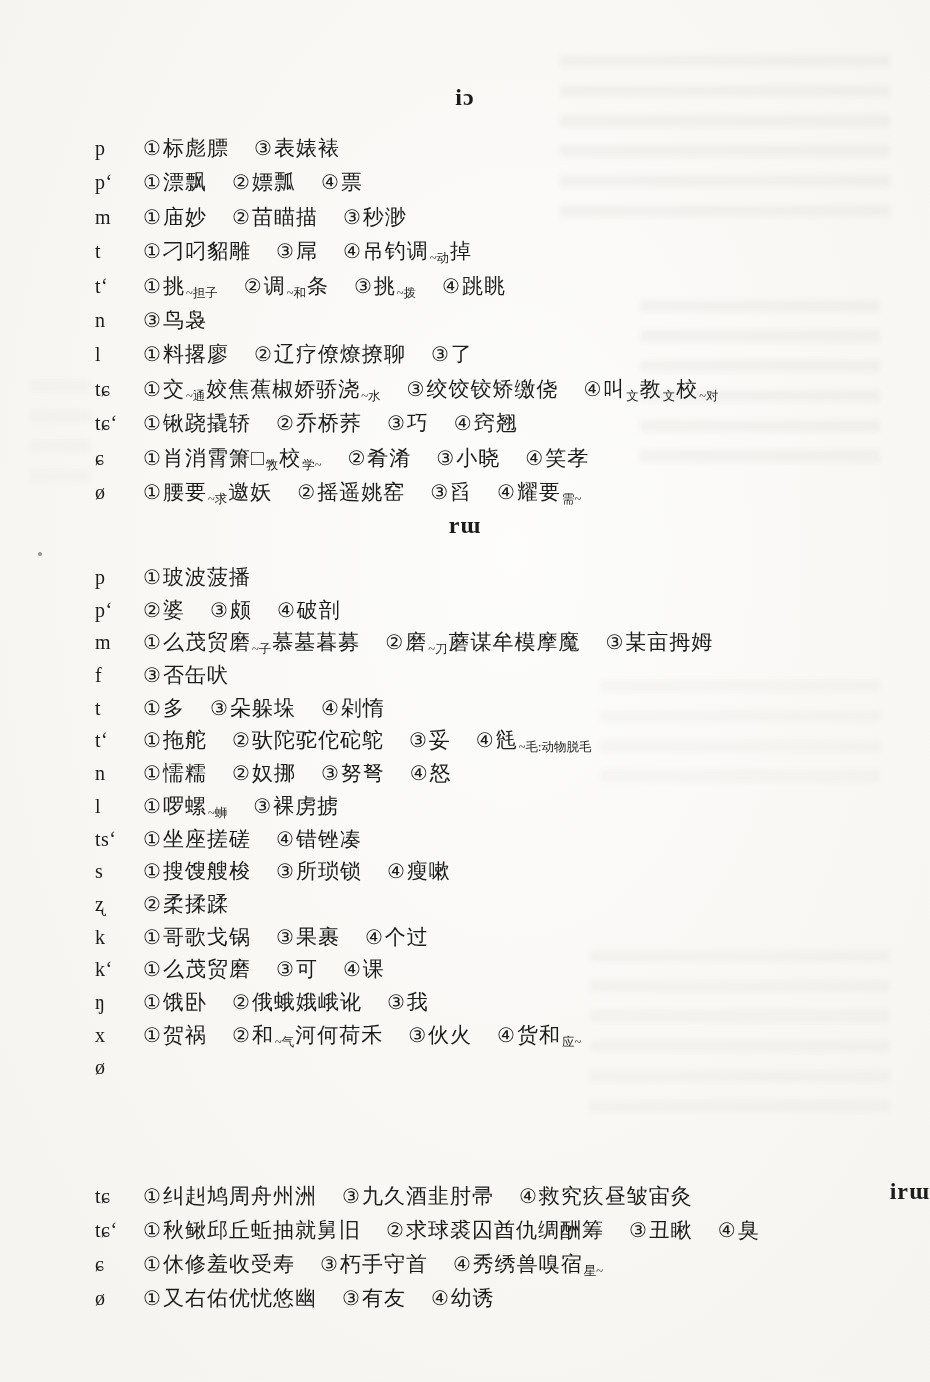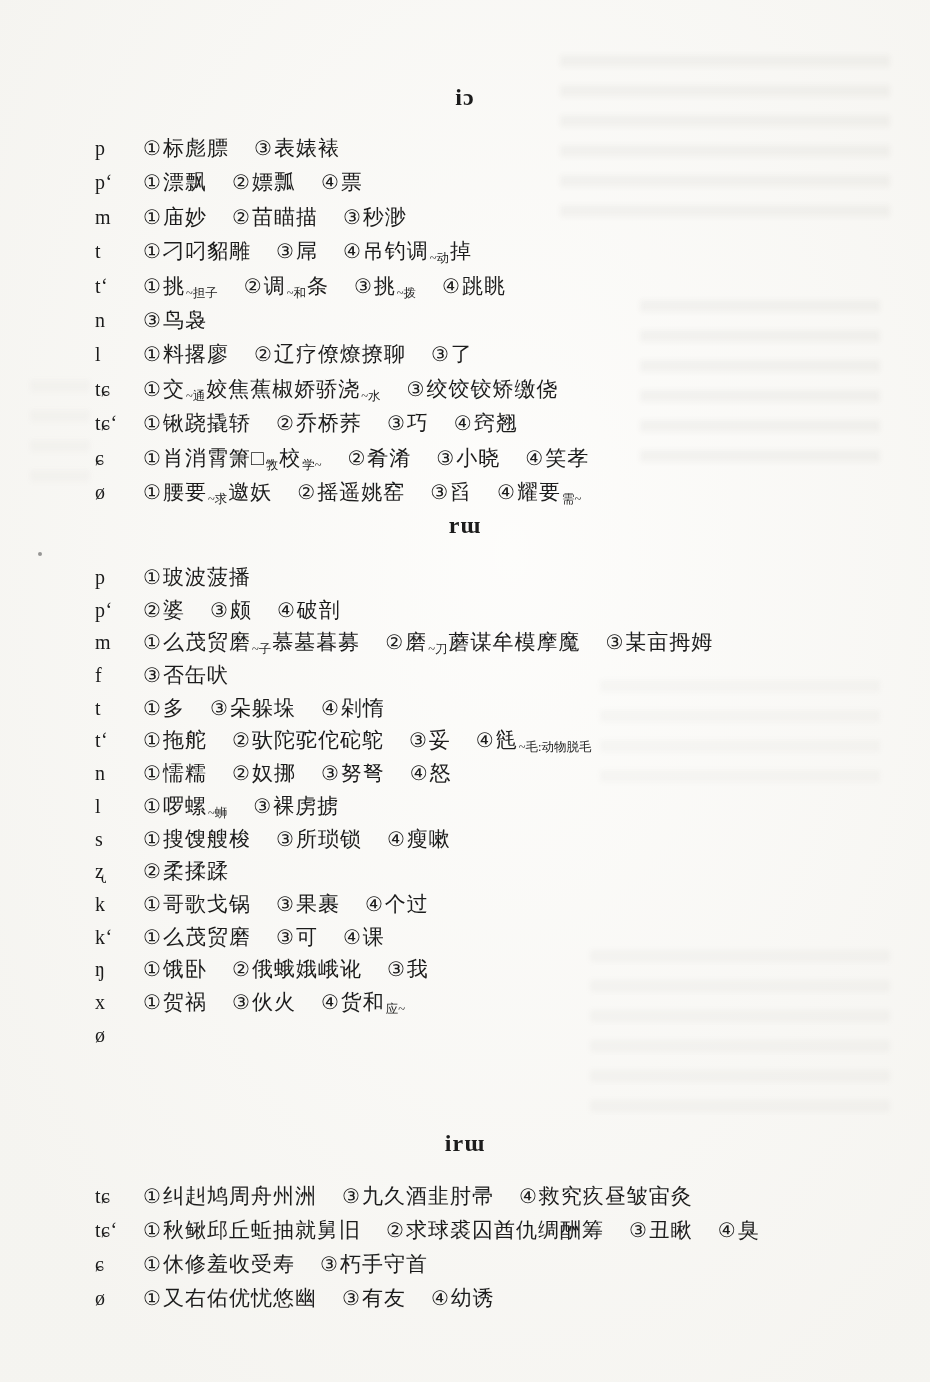--- a/index.html
+++ b/index.html
@@ -107,20 +107,21 @@
       <div class="row" style="height: 34.4px; line-height: 34.4px;">
         <span class="ini">l</span>
         <span class="group"><span class="tone">①</span><span class="chars"><span class="nrm">料撂廖</span></span></span>
         <span class="group"><span class="tone">②</span><span class="chars"><span class="nrm">辽疗僚燎撩聊</span></span></span>
         <span class="group"><span class="tone">③</span><span class="chars"><span class="nrm">了</span></span></span>
       </div>
       <div class="row" style="height: 34.4px; line-height: 34.4px;">
         <span class="ini">tɕ</span>
         <span class="group"><span class="tone">①</span><span class="chars"><span class="nrm">交</span><span class="sub">~通</span><span class="nrm">姣焦蕉椒娇骄浇</span><span class="sub">~水</span></span></span>
         <span class="group"><span class="tone">③</span><span class="chars"><span class="nrm">绞饺铰矫缴侥</span></span></span>
+        <span class="group"><span class="tone">④</span><span class="chars"><span class="nrm">叫</span><span class="sub">文</span><span class="nrm">教</span><span class="sub">文</span><span class="nrm">校</span><span class="sub">~对</span></span></span>
       </div>
       <div class="row" style="height: 34.4px; line-height: 34.4px;">
         <span class="ini">tɕ‘</span>
         <span class="group"><span class="tone">①</span><span class="chars"><span class="nrm">锹跷撬轿</span></span></span>
         <span class="group"><span class="tone">②</span><span class="chars"><span class="nrm">乔桥荞</span></span></span>
         <span class="group"><span class="tone">③</span><span class="chars"><span class="nrm">巧</span></span></span>
         <span class="group"><span class="tone">④</span><span class="chars"><span class="nrm">窍翘</span></span></span>
       </div>
       <div class="row" style="height: 34.4px; line-height: 34.4px;">
         <span class="ini">ɕ</span>
@@ -178,20 +179,25 @@
         <span class="group"><span class="tone">②</span><span class="chars"><span class="nrm">奴挪</span></span></span>
         <span class="group"><span class="tone">③</span><span class="chars"><span class="nrm">努弩</span></span></span>
         <span class="group"><span class="tone">④</span><span class="chars"><span class="nrm">怒</span></span></span>
       </div>
       <div class="row" style="height: 32.7px; line-height: 32.7px;">
         <span class="ini">l</span>
         <span class="group"><span class="tone">①</span><span class="chars"><span class="nrm">啰螺</span><span class="sub">~蛳</span></span></span>
         <span class="group"><span class="tone">③</span><span class="chars"><span class="nrm">裸虏掳</span></span></span>
       </div>
       <div class="row" style="height: 32.7px; line-height: 32.7px;">
+        <span class="ini">ts‘</span>
+        <span class="group"><span class="tone">①</span><span class="chars"><span class="nrm">坐座搓磋</span></span></span>
+        <span class="group"><span class="tone">④</span><span class="chars"><span class="nrm">错锉凑</span></span></span>
+      </div>
+      <div class="row" style="height: 32.7px; line-height: 32.7px;">
         <span class="ini">s</span>
         <span class="group"><span class="tone">①</span><span class="chars"><span class="nrm">搜馊艘梭</span></span></span>
         <span class="group"><span class="tone">③</span><span class="chars"><span class="nrm">所琐锁</span></span></span>
         <span class="group"><span class="tone">④</span><span class="chars"><span class="nrm">瘦嗽</span></span></span>
       </div>
       <div class="row" style="height: 32.7px; line-height: 32.7px;">
         <span class="ini">ʐ</span>
         <span class="group"><span class="tone">②</span><span class="chars"><span class="nrm">柔揉蹂</span></span></span>
       </div>
       <div class="row" style="height: 32.7px; line-height: 32.7px;">
@@ -208,46 +214,48 @@
       </div>
       <div class="row" style="height: 32.7px; line-height: 32.7px;">
         <span class="ini">ŋ</span>
         <span class="group"><span class="tone">①</span><span class="chars"><span class="nrm">饿卧</span></span></span>
         <span class="group"><span class="tone">②</span><span class="chars"><span class="nrm">俄蛾娥峨讹</span></span></span>
         <span class="group"><span class="tone">③</span><span class="chars"><span class="nrm">我</span></span></span>
       </div>
       <div class="row" style="height: 32.7px; line-height: 32.7px;">
         <span class="ini">x</span>
         <span class="group"><span class="tone">①</span><span class="chars"><span class="nrm">贺祸</span></span></span>
+        <span class="group"><span class="tone">②</span><span class="chars"><span class="nrm">和</span><span class="sub">~气</span><span class="nrm">河何荷禾</span></span></span>
         <span class="group"><span class="tone">③</span><span class="chars"><span class="nrm">伙火</span></span></span>
         <span class="group"><span class="tone">④</span><span class="chars"><span class="nrm">货和</span><span class="sub">应~</span></span></span>
       </div>
       <div class="row" style="height: 32.7px; line-height: 32.7px;">
         <span class="ini">ø</span>
       </div>
     </div>
-    <div class="section-header" style="top: 1130px;">irɯ</div>
+    <div class="section-header" style="top: 1178px; text-align: right;">irɯ</div>
     <div class="rows" style="top: 1179px;">
       <div class="row" style="height: 34px; line-height: 34px;">
         <span class="ini">tɕ</span>
         <span class="group"><span class="tone">①</span><span class="chars"><span class="nrm">纠赳鸠周舟州洲</span></span></span>
         <span class="group"><span class="tone">③</span><span class="chars"><span class="nrm">九久酒韭肘帚</span></span></span>
         <span class="group"><span class="tone">④</span><span class="chars"><span class="nrm">救究疚昼皱宙灸</span></span></span>
       </div>
       <div class="row" style="height: 34px; line-height: 34px;">
         <span class="ini">tɕ‘</span>
         <span class="group"><span class="tone">①</span><span class="chars"><span class="nrm">秋鳅邱丘蚯抽就舅旧</span></span></span>
         <span class="group"><span class="tone">②</span><span class="chars"><span class="nrm">求球裘囚酋仇绸酬筹</span></span></span>
         <span class="group"><span class="tone">③</span><span class="chars"><span class="nrm">丑瞅</span></span></span>
         <span class="group"><span class="tone">④</span><span class="chars"><span class="nrm">臭</span></span></span>
       </div>
       <div class="row" style="height: 34px; line-height: 34px;">
         <span class="ini">ɕ</span>
         <span class="group"><span class="tone">①</span><span class="chars"><span class="nrm">休修羞收受寿</span></span></span>
         <span class="group"><span class="tone">③</span><span class="chars"><span class="nrm">朽手守首</span></span></span>
+        <span class="group"><span class="tone">④</span><span class="chars"><span class="nrm">秀绣兽嗅宿</span><span class="sub">星~</span></span></span>
       </div>
       <div class="row" style="height: 34px; line-height: 34px;">
         <span class="ini">ø</span>
         <span class="group"><span class="tone">①</span><span class="chars"><span class="nrm">又右佑优忧悠幽</span></span></span>
         <span class="group"><span class="tone">③</span><span class="chars"><span class="nrm">有友</span></span></span>
         <span class="group"><span class="tone">④</span><span class="chars"><span class="nrm">幼诱</span></span></span>
       </div>
     </div>
   </div>
 

